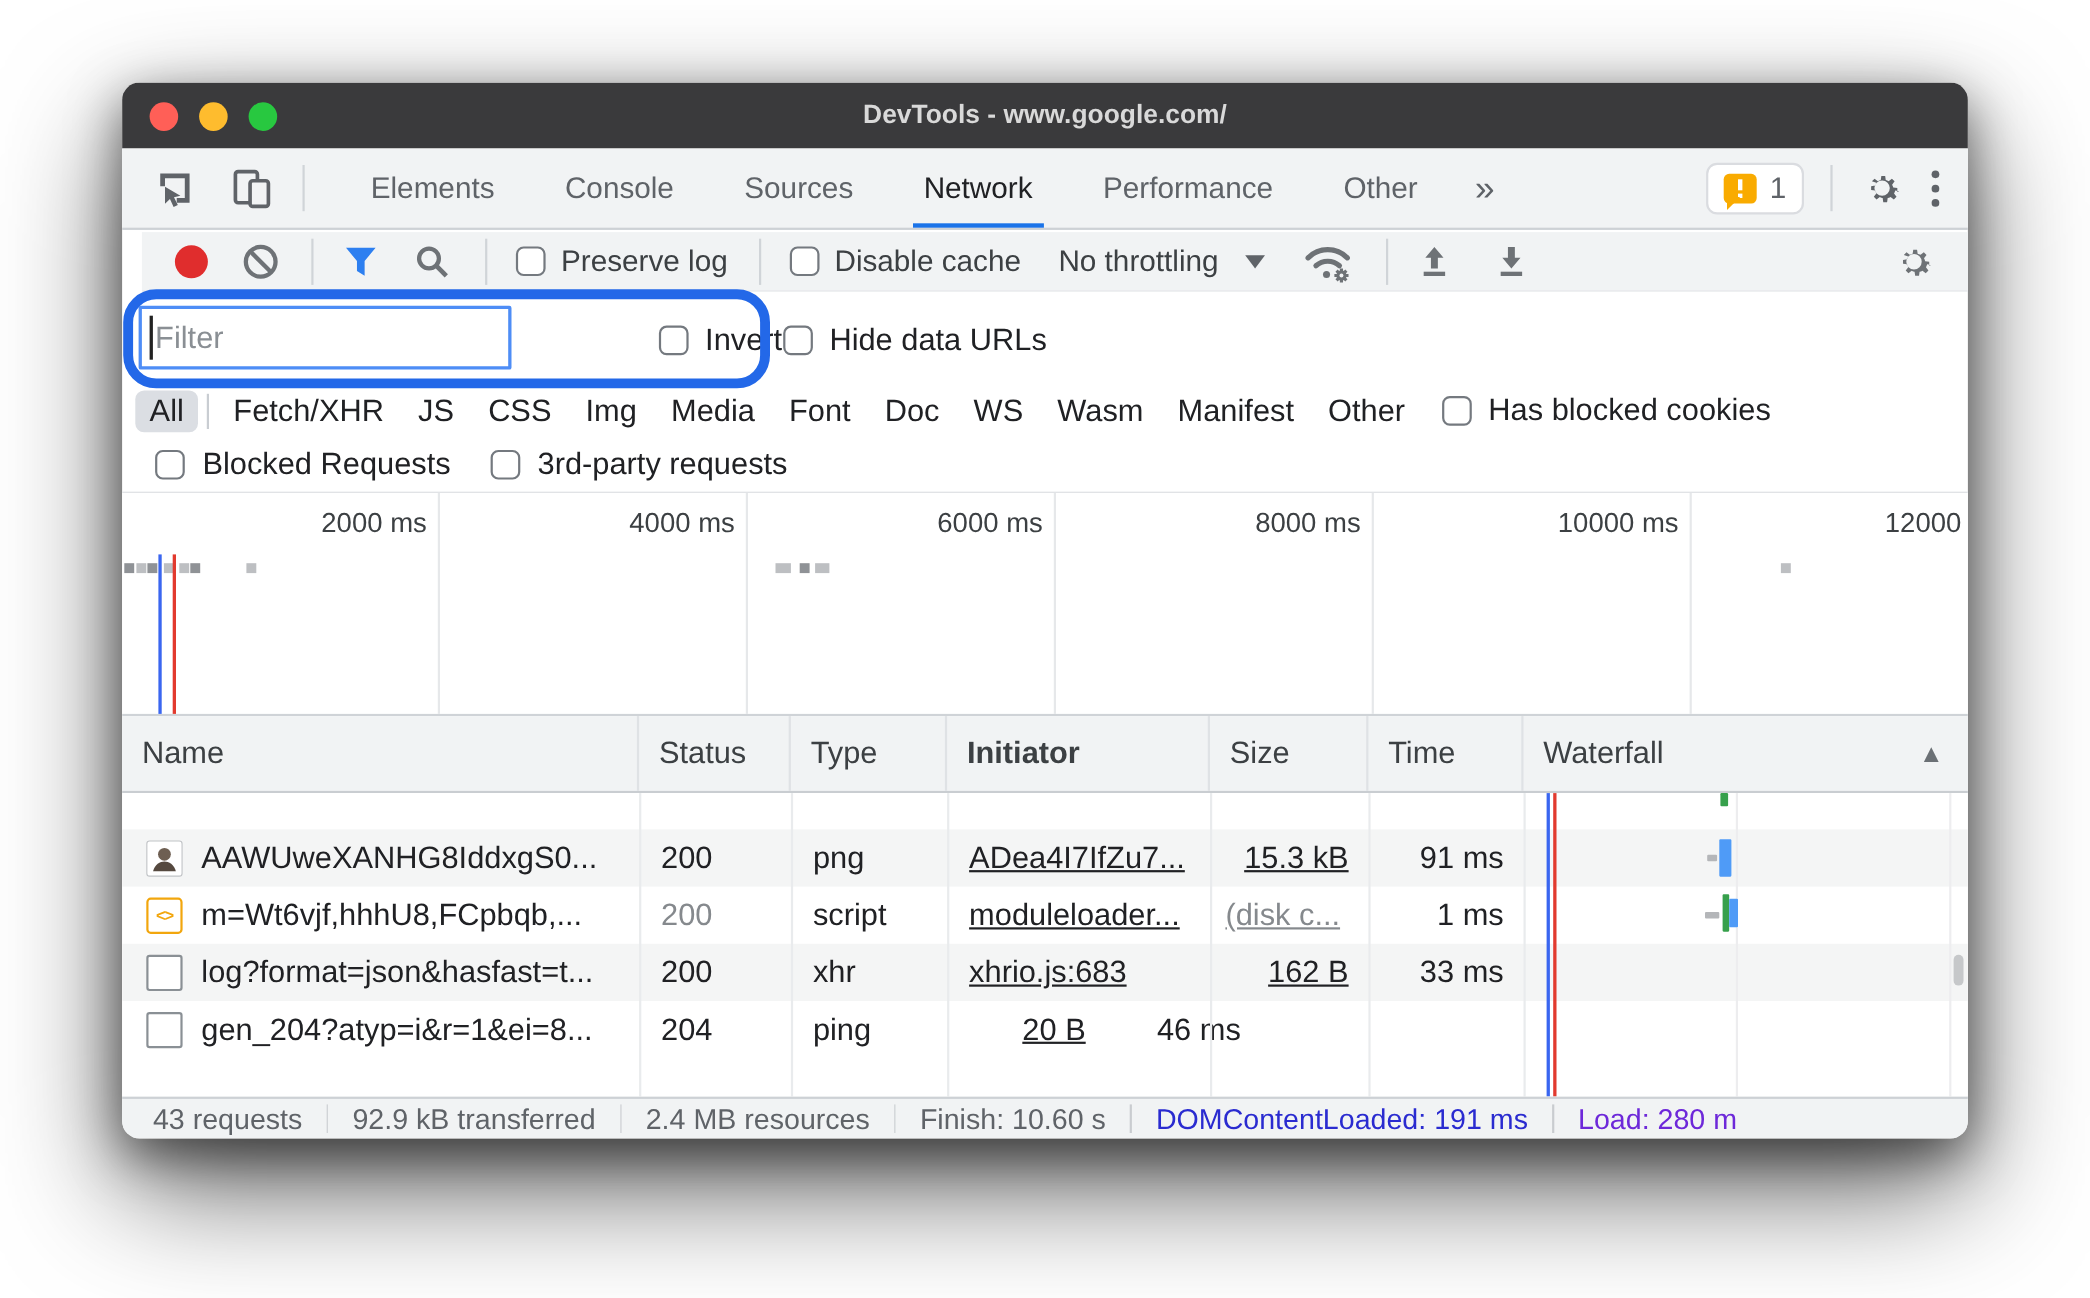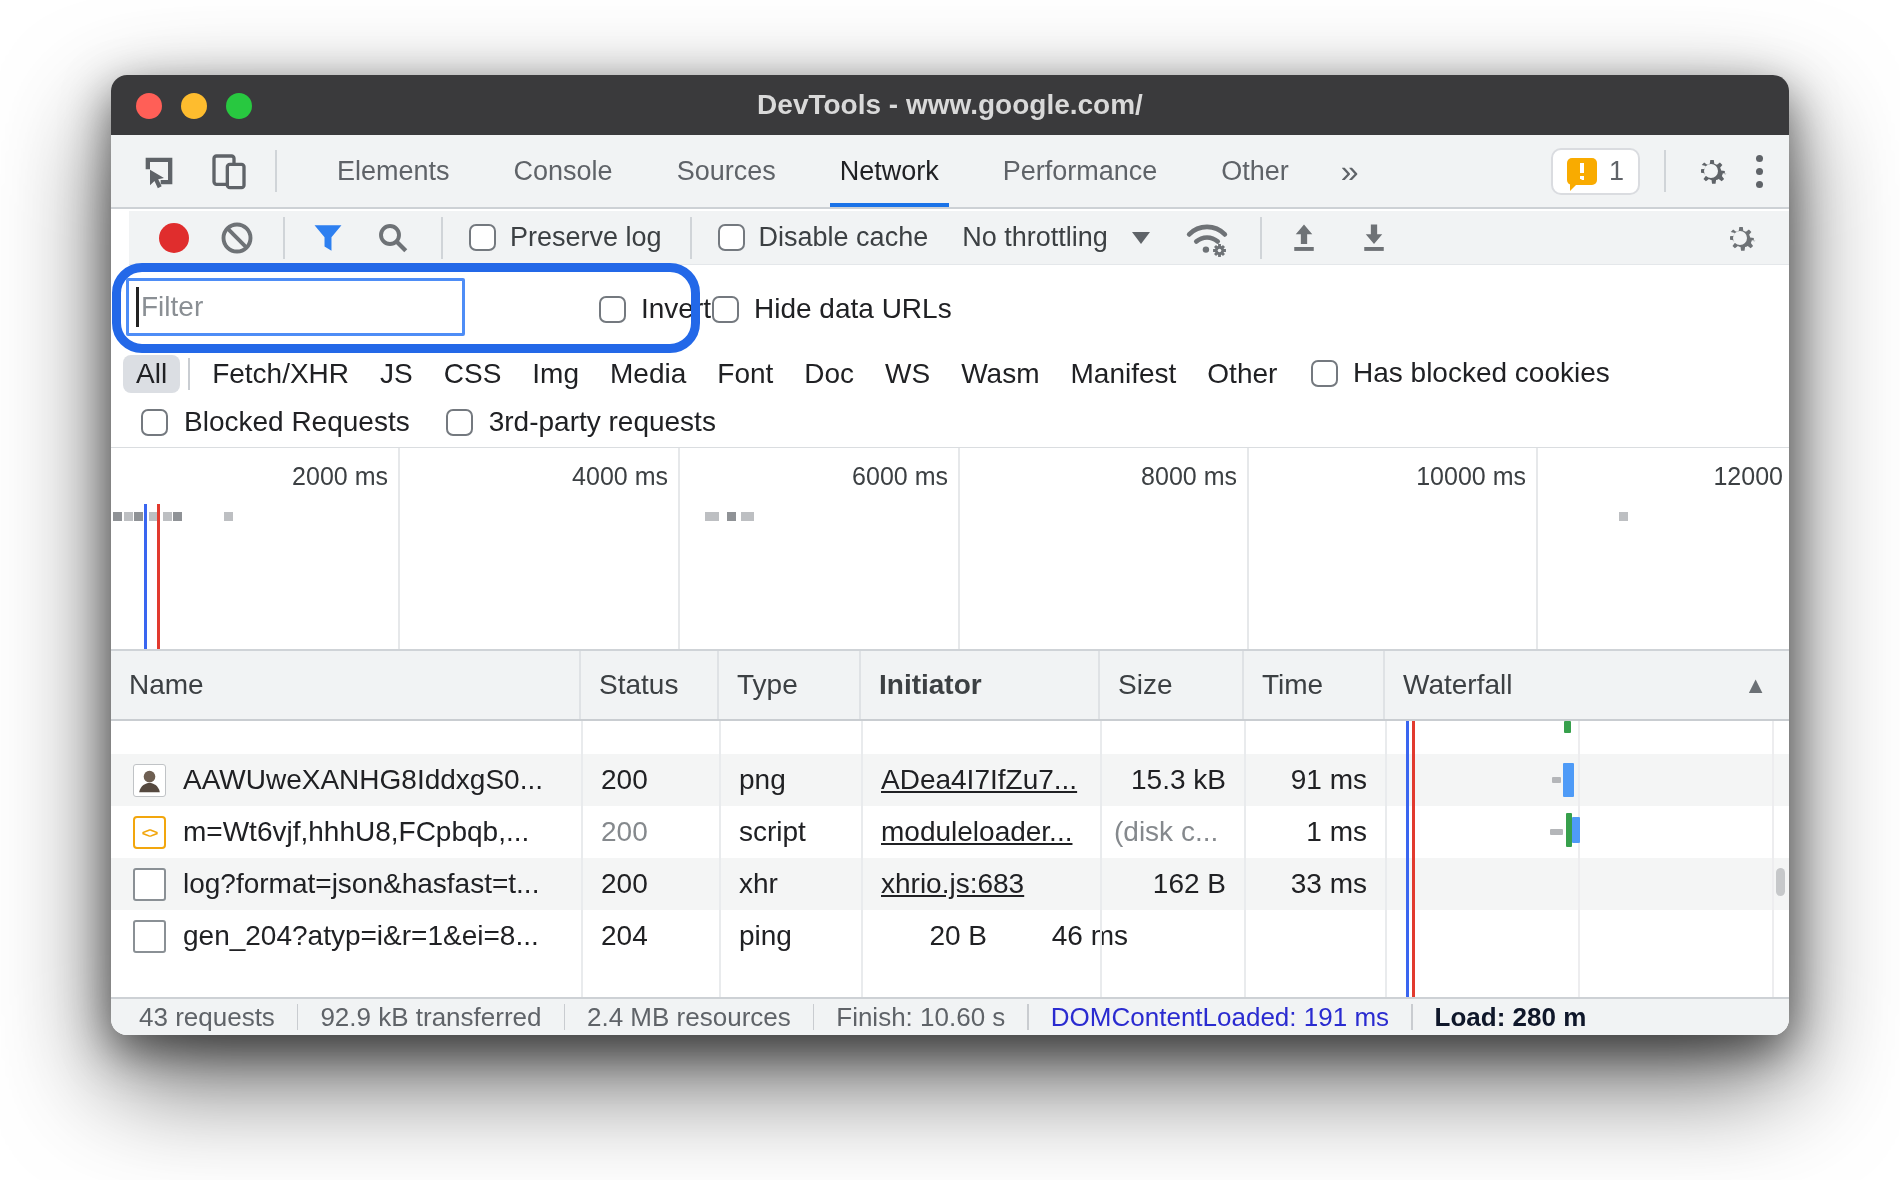--- a/index.html
+++ b/index.html
@@ -8,21 +8,21 @@
 
   .window { position:absolute; left:111px; top:75px; width:1678px; height:960px;
     border-radius:16px; background:#ffffff; overflow:hidden;
     box-shadow:0 45px 110px rgba(0,0,0,.62), 0 15px 45px rgba(0,0,0,.5); }
 
   
   .titlebar { position:absolute; left:0; top:0; right:0; height:60px; background:#3a3a3c; }
   .lights { position:absolute; left:25px; top:18px; display:flex; gap:19px; }
   .light { width:26px; height:26px; border-radius:50%; }
   .light.red{ background:#ff5f57; } .light.yellow{ background:#febc2e; } .light.green{ background:#28c840; }
-  .wtitle { line-height:60px; text-align:center; color:#d9d9d9; font-weight:bold; font-size:28px; }
+  .wtitle { line-height:60px; text-align:center; color:#d9d9d9; font-weight:bold; font-size:24px; }
 
   
   .tabbar { position:absolute; top:60px; left:0; right:0; height:74px; background:#f1f3f4;
     border-bottom:2px solid #cdd1d5; display:flex; align-items:center; }
   .tabbar svg { display:block; }
   .vdiv { width:2px; height:42px; background:#d0d4d8; }
   .tab { position:relative; font-size:27px; color:#5f6368; margin-left:56px; height:72px;
     line-height:72px; padding:0 4px; white-space:nowrap; }
   .tab.active { color:#202124; }
   .tab.active::after { content:""; position:absolute; left:-6px; right:-6px; bottom:0; height:4px; background:#1a73e8; }
@@ -91,21 +91,21 @@
   .tbody { position:absolute; top:646px; bottom:38px; left:0; right:0; background:#fff; overflow:hidden; }
   .colline { position:absolute; top:0; bottom:0; width:1.5px; background:#e9ebed; }
   .gap-row { height:33px; }
   .row { height:52px; display:flex; align-items:center; font-size:28px; color:#202124; }
   .row.alt { background:#f4f5f5; }
   .cell { height:100%; display:flex; align-items:center; overflow:hidden; white-space:nowrap; }
   .c-name { width:470px; padding-left:22px; gap:17px; }
   .c-status { width:138px; padding-left:20px; }
   .c-type { width:142px; padding-left:20px; }
   .c-init { width:239px; padding-left:20px; }
-  .c-size { width:144px; justify-content:flex-end; padding-right:18px; }
+  .c-size { width:144px; justify-content:flex-end; padding-right:18px;text-decoration:underline; }
   .c-time { width:141px; justify-content:flex-end; padding-right:18px; }
   .grey { color:#85898d; }
   .c-size.from-cache { justify-content:flex-start; padding-left:14px; }
   .init-link { text-decoration:underline; color:#202124; }
   .ficon { width:33px; height:33px; flex:none; border-radius:3px; }
   .ficon.doc { border:2.5px solid #8a9095; background:#fff; }
   .ficon.script { border:2.5px solid #f2a60d; background:#fff; display:flex; align-items:center; justify-content:center;
     color:#f2a60d; font-size:15px; font-weight:bold; letter-spacing:-1px; border-radius:4px; }
   .ficon.img { border:1.5px solid #c0c3c6; background:#fff; display:flex; align-items:center; justify-content:center; }
 
@@ -115,21 +115,21 @@
   .scroll-thumb { position:absolute; left:1665px; top:147px; width:9px; height:28px; background:#c6c8ca; border-radius:5px; }
 
   
   .statusbar { position:absolute; left:0; right:0; bottom:0; height:38px; background:#f1f3f4;
     border-top:2px solid #cdd1d5; display:flex; align-items:center; font-size:26px; color:#5f6368;
     white-space:nowrap; overflow:hidden; }
   .sb-item { padding:0 22px; }
   .sb-item.first { padding-left:28px; }
   .sb-div { width:1.5px; height:26px; background:#c9ccd0; flex:none; }
   .sb-dcl { color:#2a2bd0; }
-  .sb-load { color:#0f172a;font-weight:bold; }
+  .sb-load { color:#6d28d9; }
 
   .icon-svg { flex:none; }
 </style>
 </head>
 <body>
 
 <div class="canvas">
   <div class="window">
 
     <div class="titlebar">

